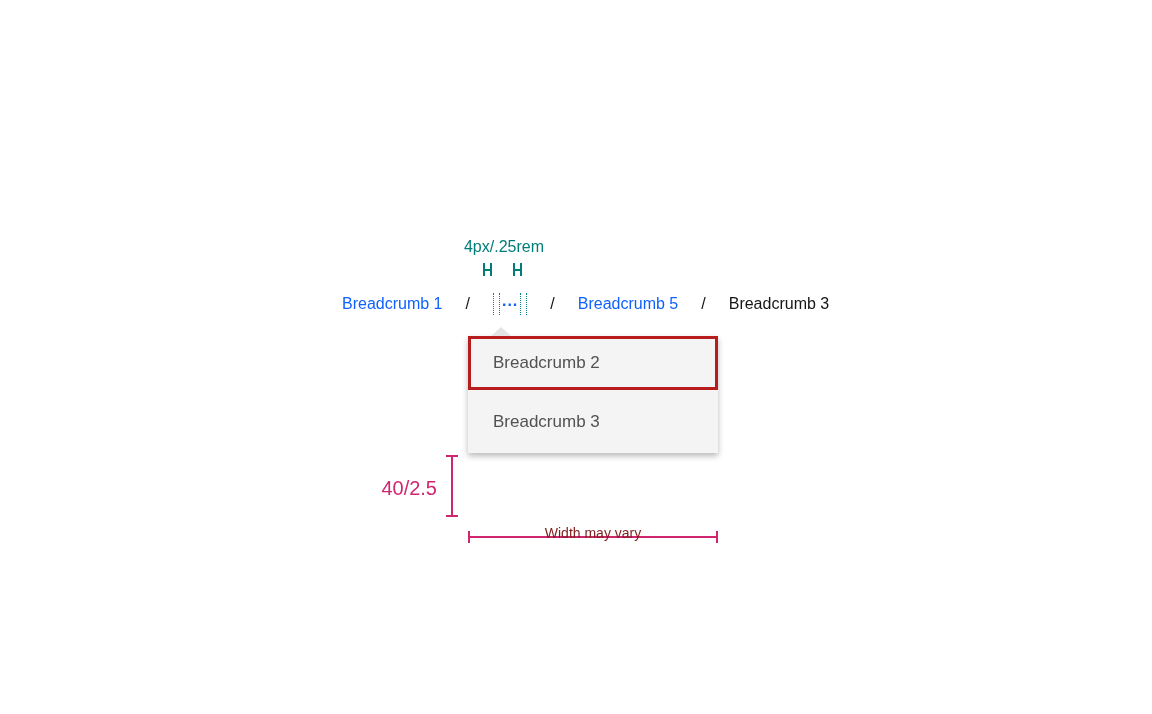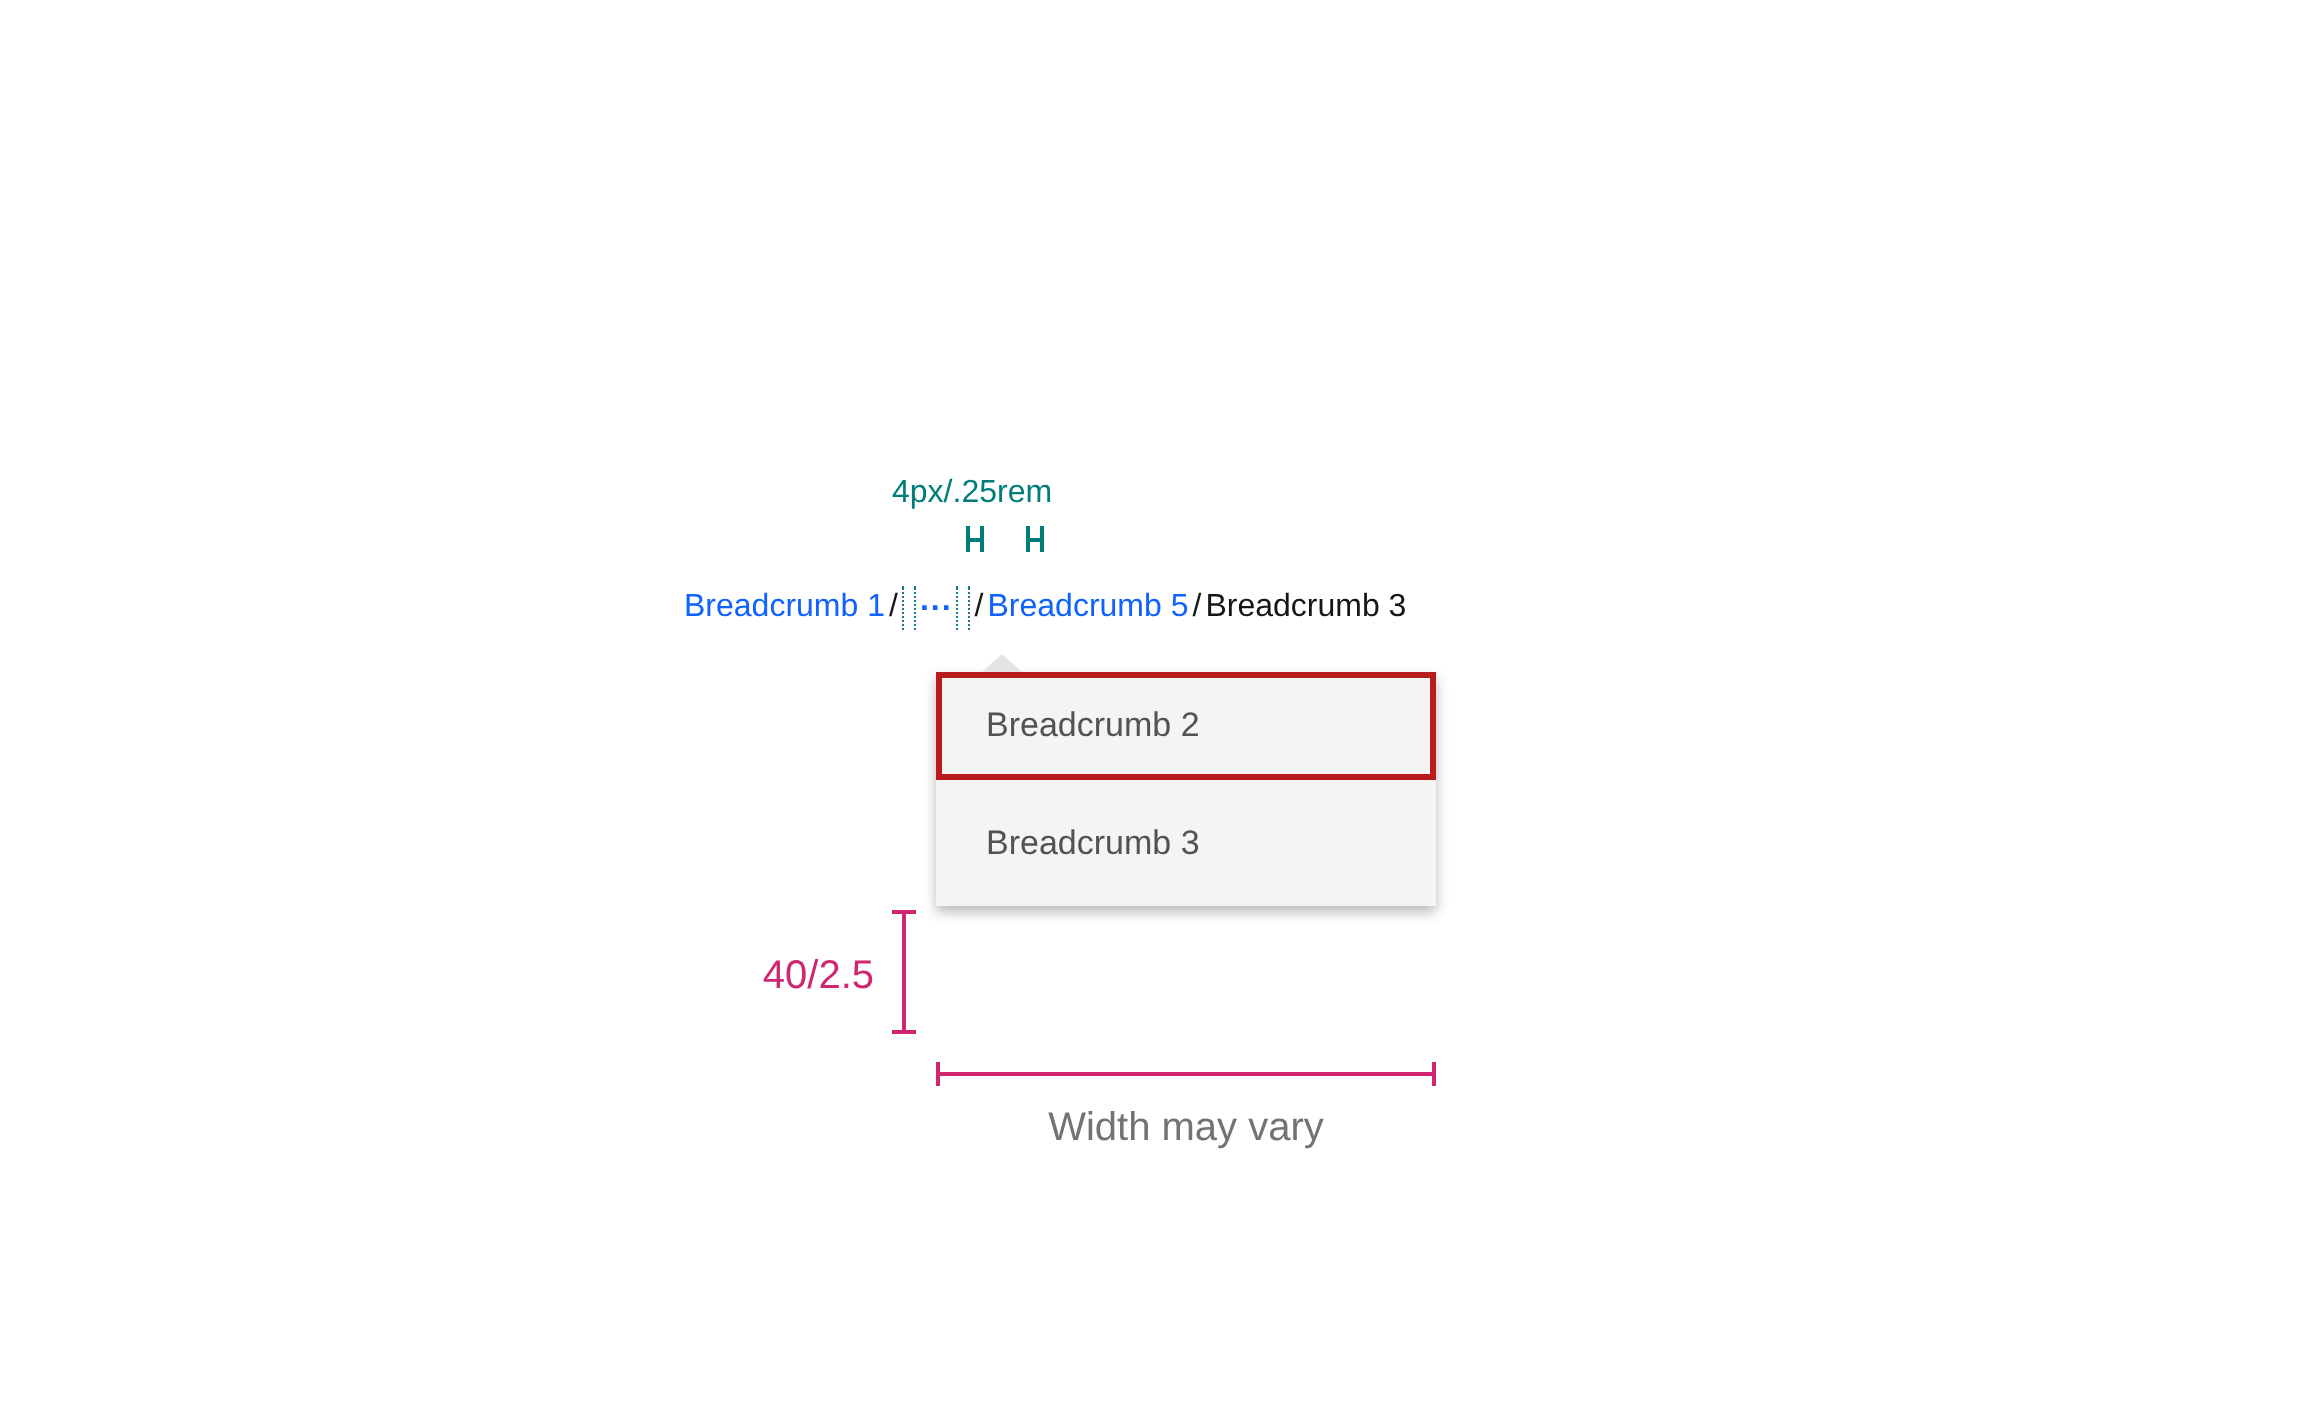--- a/index.html
+++ b/index.html
@@ -10,21 +10,21 @@
     height: 714px;
     background: #ffffff;
     font-family: "Liberation Sans", sans-serif;
     overflow: hidden;
   }
 
   
   .gap-label {
     position: absolute;
     left: 446px; top: 237px; width: 116px;
-    text-align: left;
+    text-align: center;
     color: #007d79;
     font-size: 16px;
     line-height: 20px;
   }
   .gap-marker {
     position: absolute;
     top: 263px;
     width: 9px; height: 13px;
     border-left: 2px solid #007d79;
     border-right: 2px solid #007d79;
@@ -38,21 +38,21 @@
   }
   .gap-marker.m1 { left: 483px; }
   .gap-marker.m2 { left: 513px; }
 
   
   .breadcrumb-row {
     position: absolute;
     left: 342px; top: 292px; height: 24px;
     display: flex;
     align-items: center;
-    gap: 2px;
+    gap: 23px;
     font-size: 16px;
     white-space: nowrap;
   }
   .crumb-link { color: #0f62fe; cursor: pointer; }
   .crumb-sep { color: #161616; }
   .crumb-current { color: #161616; }
   .overflow-group {
     display: flex;
     align-items: center;
     height: 24px;
@@ -137,24 +137,24 @@
   }
   .h-bracket::before {
     content: "";
     position: absolute;
     top: 50%; left: 0; right: 0;
     height: 2px; margin-top: -1px;
     background: #d02670;
   }
   .width-label {
     position: absolute;
-    left: 468px; top: 554px; width: 250px;
+    left: 468px; top: 523px; width: 250px;
     text-align: center;
-    color: #737373;
-    font-size: 20px;
+    color: #7f1d1d;
+    font-size: 14px;
     line-height: 20px;
   }
 </style>
 </head>
 <body>
 
 <div class="stage">
 
   <div class="gap-label">4px/.25rem</div>
   <div class="gap-marker m1"></div>

